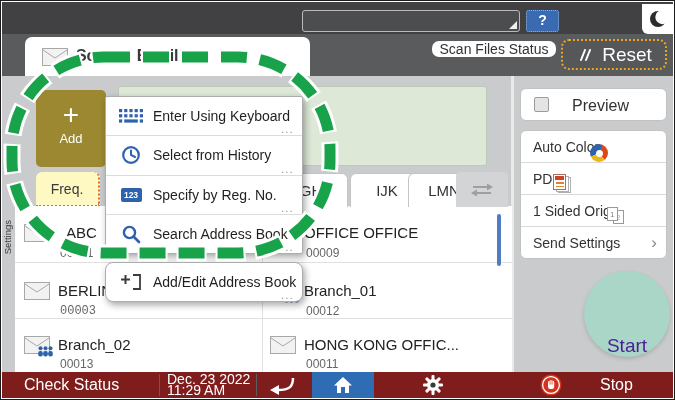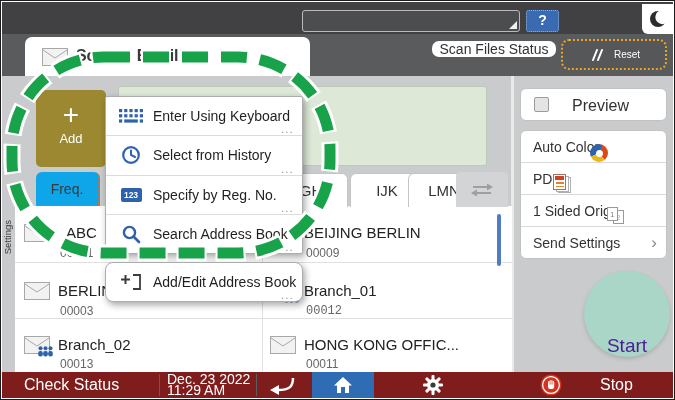--- a/index.html
+++ b/index.html
@@ -16,30 +16,30 @@
             color:#fff;font-size:14px;font-weight:bold;text-align:center;line-height:19px;}
   .energy-btn{left:640px;top:2px;width:33px;height:30px;background:#fff;border-radius:0 0 0 6px;display:flex;align-items:center;justify-content:center;}
 
   
   .header-band{left:2px;top:34px;width:671px;height:42px;background:#5a5b5d;}
   .scan-tab{left:25px;top:37px;width:285px;height:39px;background:#fff;border-radius:7px 7px 0 0;}
   .scan-title{left:76px;top:47px;font-size:16px;color:#3a3a3a;font-weight:bold;letter-spacing:-0.2px;}
   .white-btn{background:#fff;border-radius:7px;color:#333;font-size:14px;display:flex;align-items:center;justify-content:center;}
   .sfs-btn{left:432px;top:41px;width:124px;height:16px;}
   .reset-btn{left:561px;top:39px;width:106px;height:31px;background:#565759;border:2px dotted #eaa41f;border-radius:8px;
-             display:flex;align-items:center;justify-content:center;gap:10px;color:#fff;font-size:10px;}
+             display:flex;align-items:center;justify-content:center;gap:10px;color:#fff;font-size:19px;}
 
   
   .main-bg{left:2px;top:76px;width:671px;height:296px;background:#cacbcc;}
   .right-sep{left:511px;top:76px;width:3px;height:296px;background:#e9eaea;}
   .dest-field{left:118px;top:86px;width:369px;height:80px;background:#dde8d7;border:1px solid #bcc9b6;border-radius:3px;}
   .add-btn{left:36px;top:90px;width:70px;height:77px;background:#9c8830;border-radius:5px;color:#fff;text-align:center;}
   .add-plus{display:block;font-size:28px;line-height:34px;margin-top:8px;font-weight:normal;}
   .add-word{display:block;font-size:13px;line-height:14px;}
-  .freq-tab{left:36px;top:172px;width:64px;height:35px;background:#0ea5e9;border-radius:6px 6px 0 0;
+  .freq-tab{left:36px;top:172px;width:64px;height:35px;background:#fef9c3;border-radius:6px 6px 0 0;
             border-right:2px dotted #e06a28;border-bottom:2px dotted #e06a28;
             color:#3a3a3a;font-size:14px;display:flex;align-items:center;justify-content:center;}
   .side-tab{left:1px;top:220px;width:13px;height:34px;overflow:hidden;}
   .side-tab span{writing-mode:vertical-rl;transform:rotate(180deg);font-size:9.5px;color:#3a3a3a;line-height:13px;}
   .fold{left:13px;top:250px;width:30px;height:22px;background:#bfc0c1;
         clip-path:polygon(0 100%,100% 0,100% 100%);filter:drop-shadow(-1px -1px 1px rgba(0,0,0,.25));}
 
   .alpha-tab{top:173px;height:34px;background:#fff;border:1px solid #c4c4c4;border-bottom:none;border-radius:6px 6px 0 0;
              display:flex;align-items:center;justify-content:center;font-size:15px;color:#333;z-index:1;}
   .sort-btn{left:456px;top:172px;width:52px;height:35px;background:#d3d4d5;border-radius:4px 4px 0 0;
@@ -176,48 +176,48 @@
     </svg>
     <div class="abs entry-name" style="left:66px;top:224px;text-align:right;">ABC</div>
     <div class="abs entry-num" style="left:60px;top:246px;">00001</div>
   </div>
 
   <div>
     <svg class="abs" style="left:270px;top:224px;" width="26" height="18" viewBox="0 0 26 18">
       <rect x="0.5" y="0.5" width="25" height="17" fill="#f2f2f2" stroke="#a8a8a8"></rect>
         <path d="M1 2 L13 10 L25 2" fill="none" stroke="#a8a8a8"></path>
     </svg>
-    <div class="abs entry-name" style="left:304px;top:224px;">BEIJING BERLIN</div>
+    <div class="abs entry-name" style="left:304px;top:224px;">OFFICE OFFICE</div>
     <div class="abs entry-num" style="left:306px;top:246px;">00009</div>
   </div>
 
   <div>
     <svg class="abs" style="left:24px;top:282px;" width="26" height="18" viewBox="0 0 26 18">
       <rect x="0.5" y="0.5" width="25" height="17" fill="#f2f2f2" stroke="#a8a8a8"></rect>
         <path d="M1 2 L13 10 L25 2" fill="none" stroke="#a8a8a8"></path>
     </svg>
     <div class="abs entry-name" style="left:58px;top:282px;">BERLIN OFFICE</div>
-    <div class="abs entry-num" style="left:60px;top:304px;">00003</div>
+    <div class="abs entry-num" style="left:60px;top:304px;font-family:Liberation Mono, monospace;">00003</div>
   </div>
 
   <div>
     <svg class="abs" style="left:270px;top:282px;" width="26" height="18" viewBox="0 0 26 18">
       <rect x="0.5" y="0.5" width="25" height="17" fill="#f2f2f2" stroke="#a8a8a8"></rect>
         <path d="M1 2 L13 10 L25 2" fill="none" stroke="#a8a8a8"></path>
     </svg>
     <svg class="abs" style="left:284px;top:292px;" width="15" height="11" viewBox="0 0 15 11">
       <circle cx="2.5" cy="2.3" r="2" fill="#2e62ab"></circle>
         <circle cx="7.5" cy="2.3" r="2" fill="#2e62ab"></circle>
         <circle cx="12.5" cy="2.3" r="2" fill="#2e62ab"></circle>
       <rect x="0.2" y="5" width="4.6" height="5.5" rx="2" fill="#2e62ab"></rect>
         <rect x="5.2" y="5" width="4.6" height="5.5" rx="2" fill="#2e62ab"></rect>
         <rect x="10.2" y="5" width="4.6" height="5.5" rx="2" fill="#2e62ab"></rect>
     </svg>
     <div class="abs entry-name" style="left:304px;top:282px;">Branch_01</div>
-    <div class="abs entry-num" style="left:306px;top:304px;font-family:Liberation Mono, monospace;">00012</div>
+    <div class="abs entry-num" style="left:306px;top:304px;">00012</div>
   </div>
 
   <div>
     <svg class="abs" style="left:24px;top:336px;" width="26" height="18" viewBox="0 0 26 18">
       <rect x="0.5" y="0.5" width="25" height="17" fill="#f2f2f2" stroke="#a8a8a8"></rect>
         <path d="M1 2 L13 10 L25 2" fill="none" stroke="#a8a8a8"></path>
     </svg>
     <svg class="abs" style="left:38px;top:346px;" width="15" height="11" viewBox="0 0 15 11">
       <circle cx="2.5" cy="2.3" r="2" fill="#2e62ab"></circle>
         <circle cx="7.5" cy="2.3" r="2" fill="#2e62ab"></circle>

